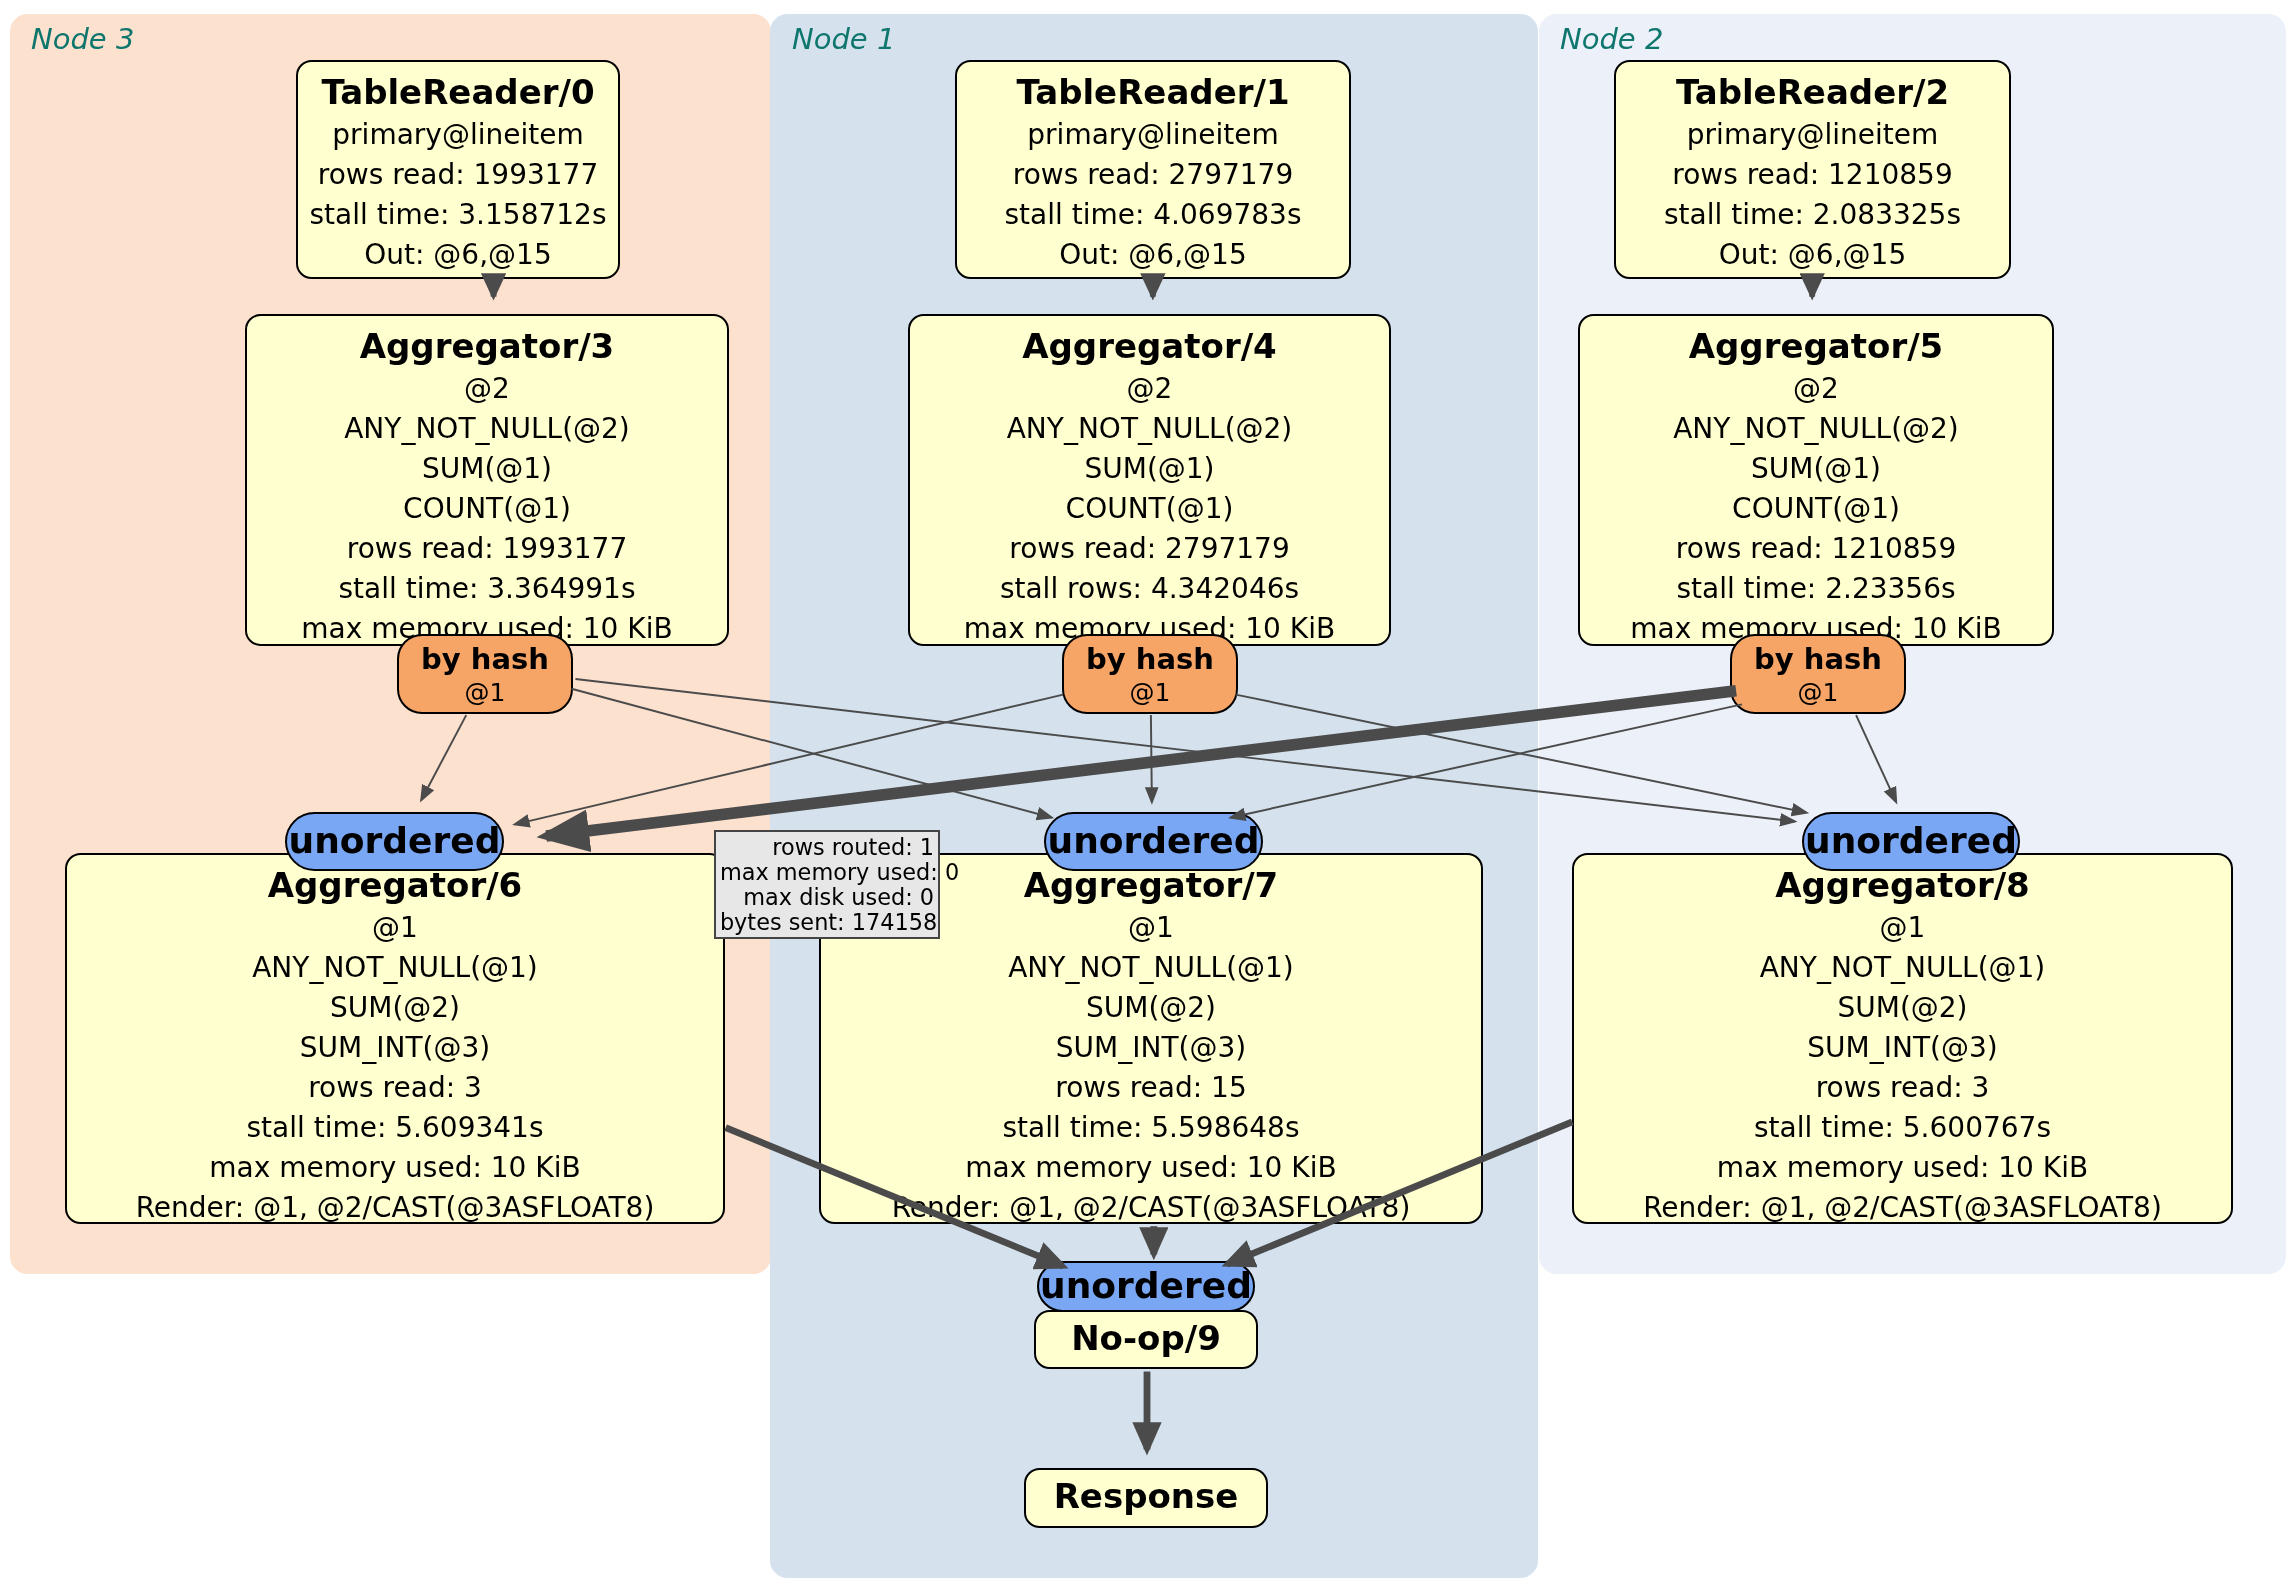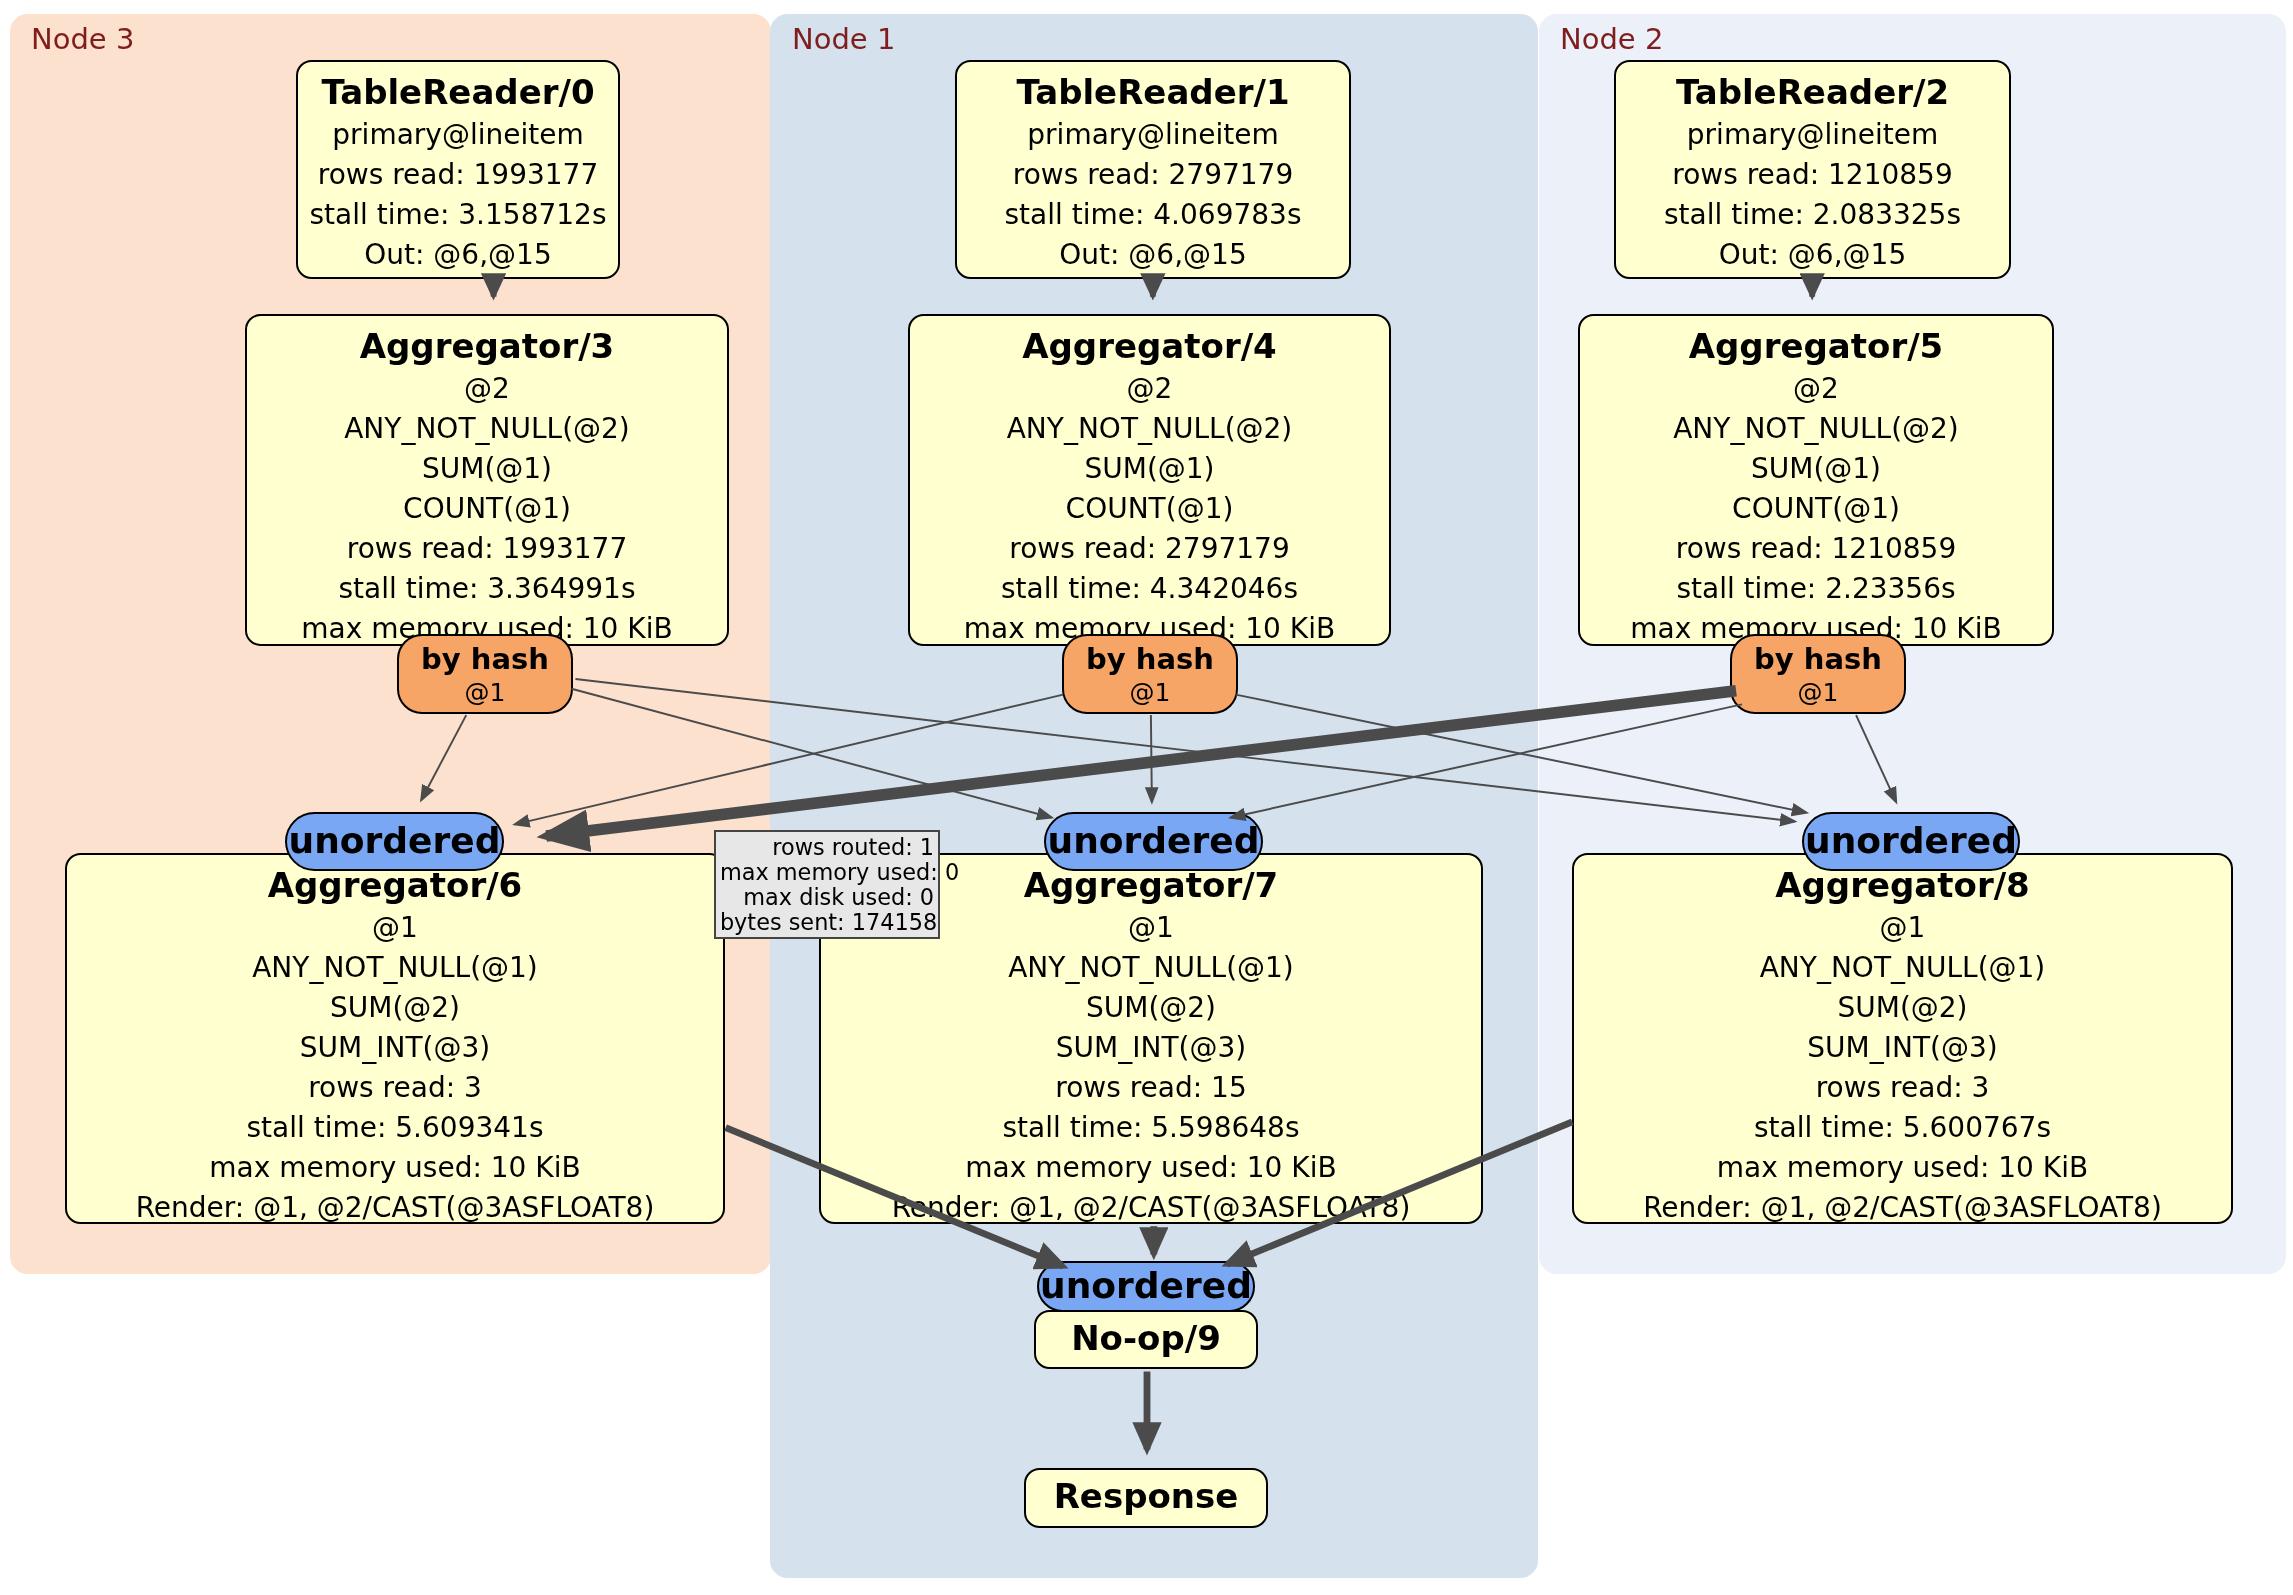--- a/index.html
+++ b/index.html
@@ -1,21 +1,21 @@
 <!DOCTYPE html>
 <html><head>
 <meta charset="utf-8">
 <style>
   html,body{margin:0;padding:0;background:#ffffff;}
   #stage{
     position:relative;width:2294px;height:1596px;background:#ffffff;overflow:hidden;
     font-family:"DejaVu Sans","Liberation Sans",sans-serif;color:#000;
   }
   .panel{position:absolute;border-radius:17.6px;}
-  .plabel{position:absolute;font-size:29px;color:#7f1d1d;}
+  .plabel{position:absolute;font-size:29px;color:#0f766e;font-style:italic;}
   .box{position:absolute;background:#ffffcf;border:2.9px solid #000;border-radius:15.6px;
        text-align:center;box-sizing:border-box;padding-top:7.8px;z-index:2;}
   .box .t{font-weight:bold;font-size:34px;line-height:45px;display:block;}
   .box .l{font-size:28px;line-height:40px;display:block;white-space:nowrap;}
   .hash{position:absolute;background:#f6a566;border:2.9px solid #000;border-radius:25px;
         text-align:center;box-sizing:border-box;z-index:3;}
   .hash .t{display:block;font-weight:bold;font-size:29px;line-height:39px;padding-top:3.9px;}
   .hash .s{display:block;font-size:25px;line-height:27px;}
   .unord{position:absolute;background:#79a7f3;border:2.9px solid #000;border-radius:33px;
          text-align:center;box-sizing:border-box;font-weight:bold;font-size:36px;z-index:3;}
@@ -71,21 +71,21 @@
     <span class="l">stall time: 3.364991s</span>
     <span class="l">max memory used: 10 KiB</span>
   </div>
   <div class="box" style="left:908px;top:314px;width:483px;height:332px;">
     <span class="t">Aggregator/4</span>
     <span class="l">@2</span>
     <span class="l">ANY_NOT_NULL(@2)</span>
     <span class="l">SUM(@1)</span>
     <span class="l">COUNT(@1)</span>
     <span class="l">rows read: 2797179</span>
-    <span class="l">stall time: 4.342046s</span>
+    <span class="l">stall rows: 4.342046s</span>
     <span class="l">max memory used: 10 KiB</span>
   </div>
   <div class="box" style="left:1578px;top:314px;width:476px;height:332px;">
     <span class="t">Aggregator/5</span>
     <span class="l">@2</span>
     <span class="l">ANY_NOT_NULL(@2)</span>
     <span class="l">SUM(@1)</span>
     <span class="l">COUNT(@1)</span>
     <span class="l">rows read: 1210859</span>
     <span class="l">stall time: 2.23356s</span>

